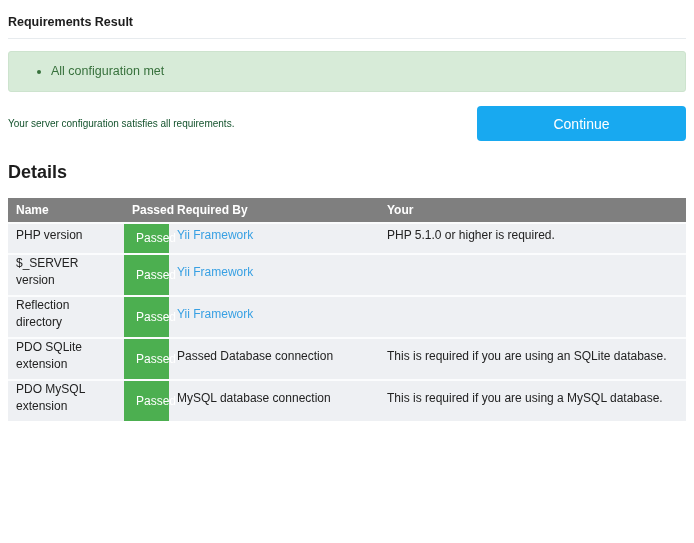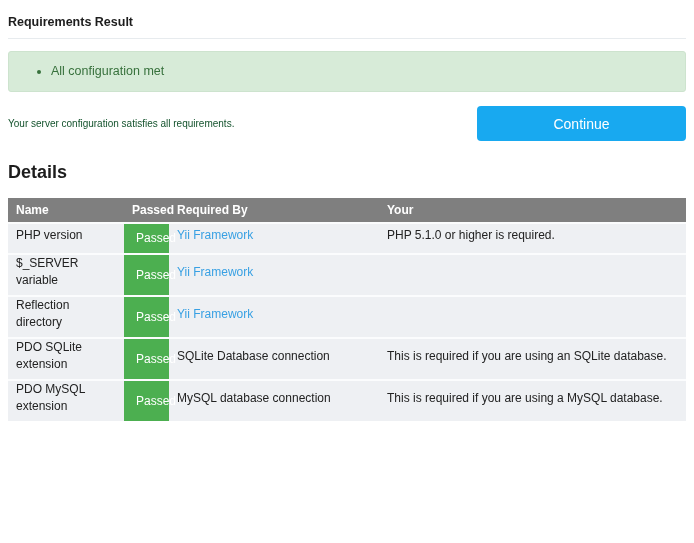--- a/index.html
+++ b/index.html
@@ -133,35 +133,35 @@
     </tr>
   </thead>
   <tbody>
       <tr>
     <td>PHP version</td>
     <td class="result-cell">Passed</td>
     <td><a href="#" class="link">Yii Framework</a></td>
     <td>PHP 5.1.0 or higher is required.</td>
   </tr>
       <tr>
-    <td>$_SERVER variable</td>
+    <td>$_SERVER version</td>
     <td class="result-cell">Passed</td>
     <td><a href="#" class="link">Yii Framework</a></td>
     <td></td>
   </tr>
       <tr>
     <td>Reflection directory</td>
     <td class="result-cell">Passed</td>
     <td><a href="#" class="link">Yii Framework</a></td>
     <td></td>
   </tr>
       <tr>
     <td>PDO SQLite extension</td>
     <td class="result-cell">Passed</td>
-    <td>SQLite Database connection</td>
+    <td>Passed Database connection</td>
     <td>This is required if you are using an SQLite database.</td>
   </tr>
       <tr>
     <td>PDO MySQL extension</td>
     <td class="result-cell">Passed</td>
     <td>MySQL database connection</td>
     <td>This is required if you are using a MySQL database.</td>
   </tr>
     </tbody>
 </table>

